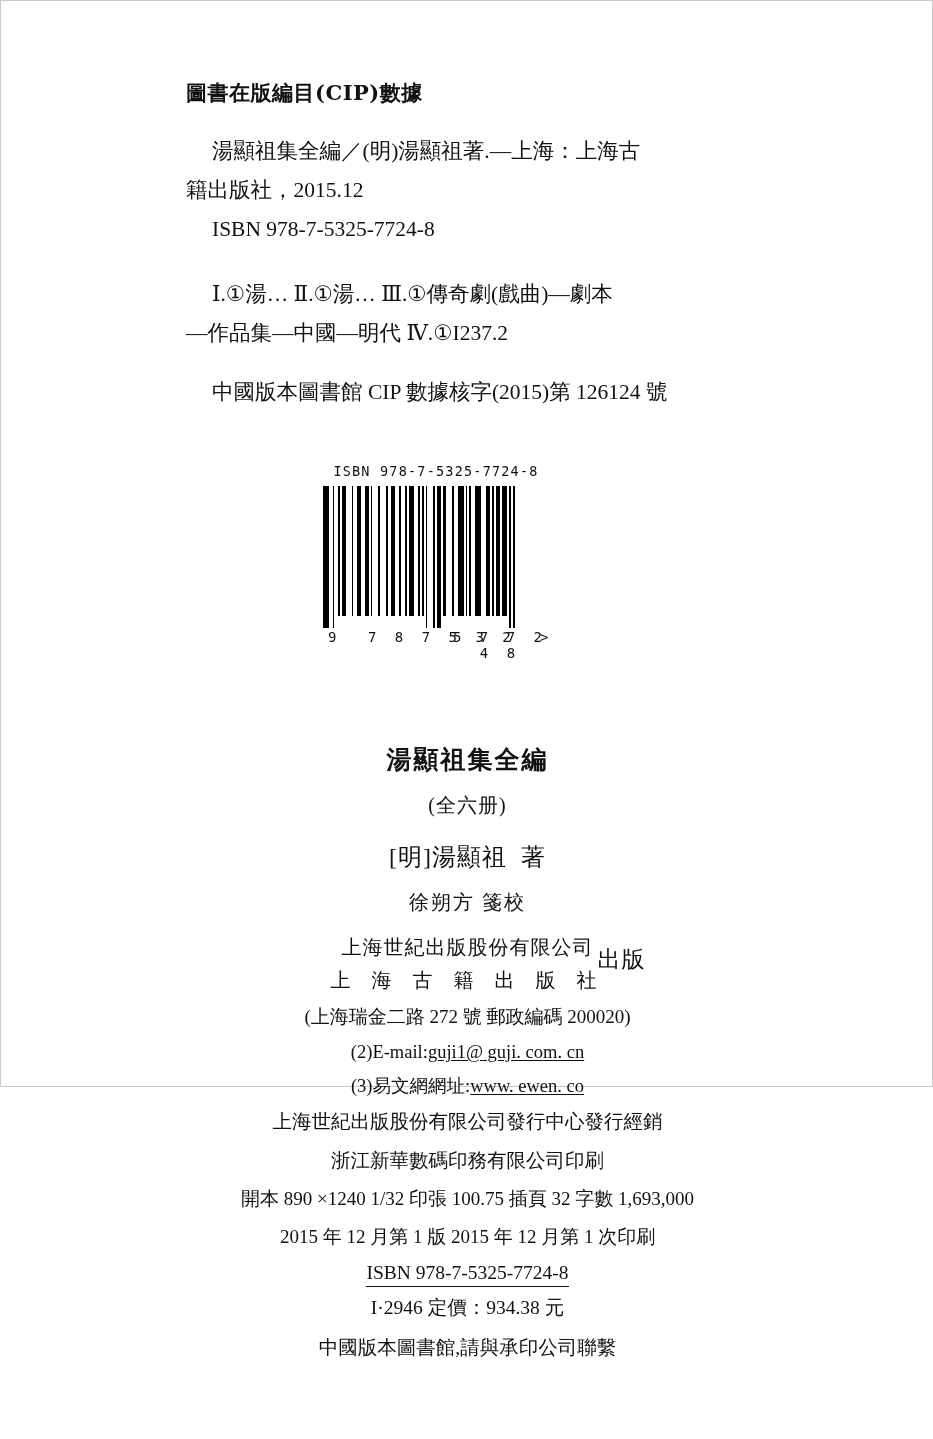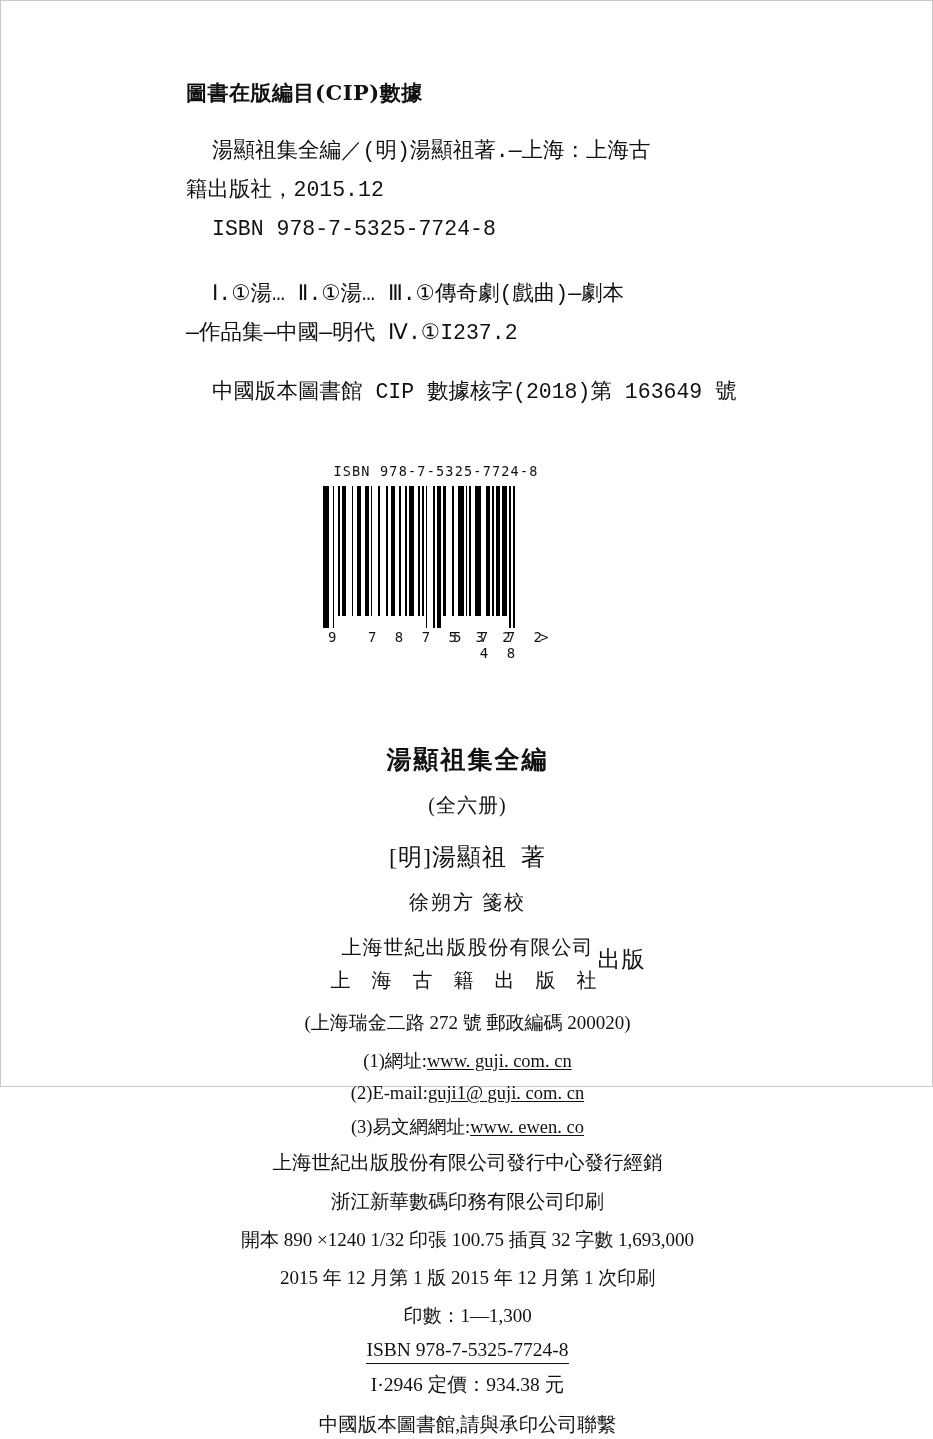--- a/index.html
+++ b/index.html
@@ -36,21 +36,20 @@
     font-weight: bold;
     font-size: 21px;
     letter-spacing: 0.5px;
     margin: 0 0 28px 0;
   }
   .cip-para {
     font-size: 21.5px;
     line-height: 33px;
     margin: 0 0 6px 0;
     text-indent: 0;
-    font-family: Liberation Mono, monospace;
   }
   .cip-para.indent {
     text-indent: 26px;
   }
   .cip-gap {
     height: 26px;
   }
   .cip-para.spaced {
     margin-top: 26px;
   }
@@ -137,21 +136,21 @@
     position: absolute;
     right: -52px;
     bottom: -14px;
     font-size: 23px;
     letter-spacing: 1px;
   }
   .pub-line2 {
     font-size: 20px;
     letter-spacing: 8px;
     margin-top: 6px;
-    margin-bottom: 16px;
+    margin-bottom: 10px;
   }
   .addr {
     font-size: 19px;
     margin-bottom: 12px;
   }
   .web-line {
     font-size: 18.5px;
     margin-bottom: 10px;
   }
   .web-line .ul {
@@ -199,21 +198,21 @@
 <div class="page">
 
   <div class="cip-block">
     <div class="cip-heading">圖書在版編目(CIP)數據</div>
     <div class="cip-para indent">湯顯祖集全編／(明)湯顯祖著.—上海：上海古</div>
     <div class="cip-para">籍出版社，2015.12</div>
     <div class="cip-para indent">ISBN 978-7-5325-7724-8</div>
     <div class="cip-gap"></div>
     <div class="cip-para indent">Ⅰ.①湯…  Ⅱ.①湯…  Ⅲ.①傳奇劇(戲曲)—劇本</div>
     <div class="cip-para">—作品集—中國—明代 Ⅳ.①I237.2</div>
-    <div class="cip-para indent spaced">中國版本圖書館 CIP 數據核字(2018)第 163649 號</div>
+    <div class="cip-para indent spaced">中國版本圖書館 CIP 數據核字(2015)第 126124 號</div>
   </div>
 
   <div class="barcode-wrap">
     <div class="barcode-isbn">ISBN 978-7-5325-7724-8</div>
     <div class="barcode-bars" id="bars">
         <div class="bar tall" style="left: 0px; width: 5.7px;"></div>
         <div class="bar tall" style="left: 9.5px; width: 1.9px;"></div>
         <div class="bar short" style="left: 15.2px; width: 1.9px;"></div>
         <div class="bar short" style="left: 19px; width: 3.8px;"></div>
         <div class="bar short" style="left: 28.5px; width: 1.9px;"></div>
@@ -264,34 +263,30 @@
       <span class="pub-line1">
         <span>上海世紀出版股份有限公司</span>
         <span class="chuban">出版</span>
       </span>
     </div>
     <div class="pub-line2">上 海 古 籍 出 版 社</div>
 
     <div class="addr">(上海瑞金二路 272 號  郵政編碼 200020)</div>
 
     <div class="web-line">
-      <span>(1)網址:</span><span class="ul">www. guji. com. cn</span>
-    </div>
-    <div class="web-line">
       <span>(2)E-mail:</span><span class="ul">guji1@ guji. com. cn</span>
     </div>
     <div class="web-line">
       <span>(3)易文網網址:</span><span class="ul">www. ewen. co</span>
     </div>
 
     <div class="dist">上海世紀出版股份有限公司發行中心發行經銷</div>
     <div class="printer">浙江新華數碼印務有限公司印刷</div>
     <div class="specs">開本 890 ×1240   1/32   印張 100.75   插頁 32   字數 1,693,000</div>
     <div class="edition">2015 年 12 月第 1 版   2015 年 12 月第 1 次印刷</div>
-    <div class="printrun">印數：1—1,300</div>
     <div>
       <span class="isbn-final">ISBN 978-7-5325-7724-8</span>
     </div>
     <div class="price">I·2946  定價：934.38 元</div>
     <div class="quality">中國版本圖書館,請與承印公司聯繫</div>
   </div>
 
 </div>
 
 </body></html>

